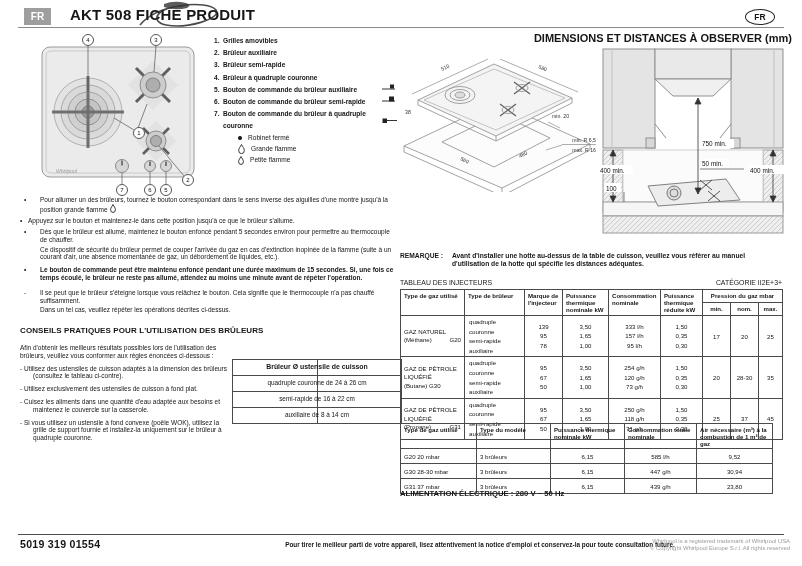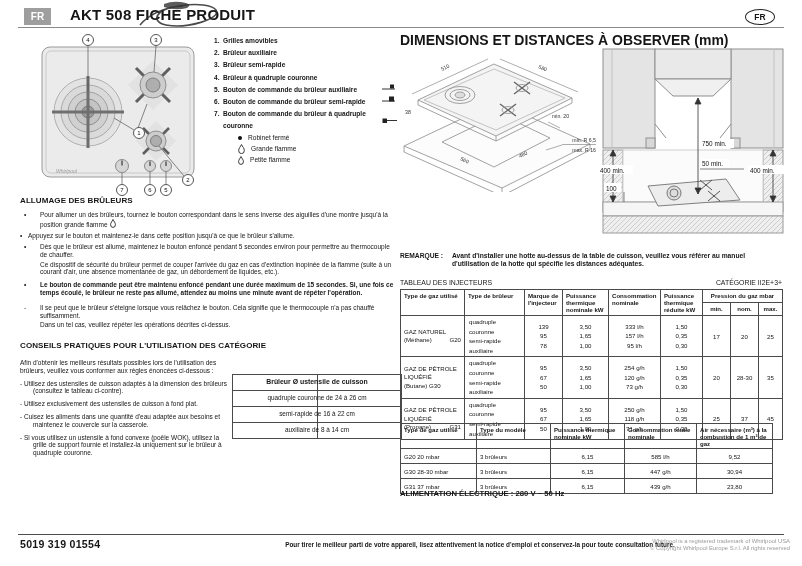--- a/index.html
+++ b/index.html
@@ -46,21 +46,21 @@
   .hang { padding-left:13px; text-indent:-13px; margin-bottom:5px; }
 
   .pan { position:absolute; left:212px; top:15px; width:170px; border:1px solid #4a4a4a; background:#fff; }
   .pan .vline { position:absolute; left:50%; top:0; bottom:0; width:1px; background:#4a4a4a; }
   .pan-h { position:relative; font-weight:700; text-align:center; font-size:6.9px; padding:3.5px 0; border-bottom:1px solid #4a4a4a; }
   .pan-r { position:relative; text-align:center; font-size:6.4px; padding:3.6px 0; border-bottom:1px solid #4a4a4a; }
   .pan-r:last-child { border-bottom:none; }
 
   
   .rightcol { left:400px; top:30px; width:392px; height:505px; }
-  .dim-title { position:absolute; left:0; top:2px; width:392px; text-align:left; font-size:14px; font-weight:700; }
+  .dim-title { position:absolute; left:0; top:2px; width:392px; text-align:right; font-size:11px; font-weight:700; }
   .remark { position:absolute; left:0; top:222px; display:flex; font-size:6.7px; font-weight:700; line-height:8.2px; }
   .rlabel { width:52px; flex:none; }
   .rtext { width:332px; }
   .tblhead { position:absolute; left:0; top:249px; width:382px; display:flex; justify-content:space-between; font-size:6.9px; }
 
   table { border-collapse:collapse; table-layout:fixed; }
   .inj { position:absolute; left:0; top:259px; width:382px; font-size:6.1px; }
   .inj th, .inj td { border:1px solid #4a4a4a; }
   .inj th { text-align:left; vertical-align:top; font-weight:700; line-height:7px; padding:2px 3px; }
   .inj th.ctr, .inj td.ctr { text-align:center; }
@@ -211,21 +211,20 @@
     </div>
     <div class="symrow">
       <svg width="6" height="9" viewBox="0 0 6 9">
           <path d="M3 0.5 C3.9 2.6 5.4 3.5 5.4 5.8 a2.4 2.6 0 1 1 -4.8 0 C0.6 3.5 2.1 2.6 3 0.5 Z" fill="none" stroke="#222" stroke-width="0.9"></path>
         </svg>
       <span>Petite flamme</span>
     </div>
   </div>
 
   <div class="abs lefttext">
-    <div class="h2">ALLUMAGE DES BRÛLEURS</div>
 
     <div class="bul">
       <span class="mk">•</span>
       <span class="tx"><span>Pour allumer un des brûleurs, tournez le bouton correspondant dans le sens inverse des aiguilles d'une montre jusqu'à la position grande flamme</span><svg class="flame-inline" width="6" height="9" viewBox="0 0 6 9">
             <path d="M3 0.5 C3.9 2.6 5.4 3.5 5.4 5.8 a2.4 2.6 0 1 1 -4.8 0 C0.6 3.5 2.1 2.6 3 0.5 Z" fill="none" stroke="#222" stroke-width="0.9"></path>
           </svg></span>
     </div>
 
     <div class="bul tight">
       <span class="mk">•</span>
@@ -246,21 +245,21 @@
     </div>
 
     <div class="bul" style="margin-top:7px;">
       <span class="mk">-</span>
       <span class="tx">
         <p>Il se peut que le brûleur s'éteigne lorsque vous relâchez le bouton. Cela signifie que le thermocouple n'a pas chauffé suffisamment.</p>
         <p>Dans un tel cas, veuillez répéter les opérations décrites ci-dessus.</p>
       </span>
     </div>
 
-    <div class="h2" style="margin-top:10px;">CONSEILS PRATIQUES POUR L'UTILISATION DES CATÉGORIE</div>
+    <div class="h2" style="margin-top:10px;">CONSEILS PRATIQUES POUR L'UTILISATION DES BRÛLEURS</div>
 
     <div class="conseils">
       <div class="cleft">
         <p>Afin d'obtenir les meilleurs résultats possibles lors de l'utilisation des brûleurs, veuillez vous conformer aux règles énoncées ci-dessous :</p>
         <p class="hang">- Utilisez des ustensiles de cuisson adaptés à la dimension des brûleurs (consultez le tableau ci-contre).</p>
         <p class="hang">- Utilisez exclusivement des ustensiles de cuisson à fond plat.</p>
         <p class="hang">- Cuisez les aliments dans une quantité d'eau adaptée aux besoins et maintenez le couvercle sur la casserole.</p>
         <p class="hang">- Si vous utilisez un ustensile à fond convexe (poêle WOK), utilisez la grille de support fournie et installez-la uniquement sur le brûleur à quadruple couronne.</p>
       </div>
       <div class="pan">

